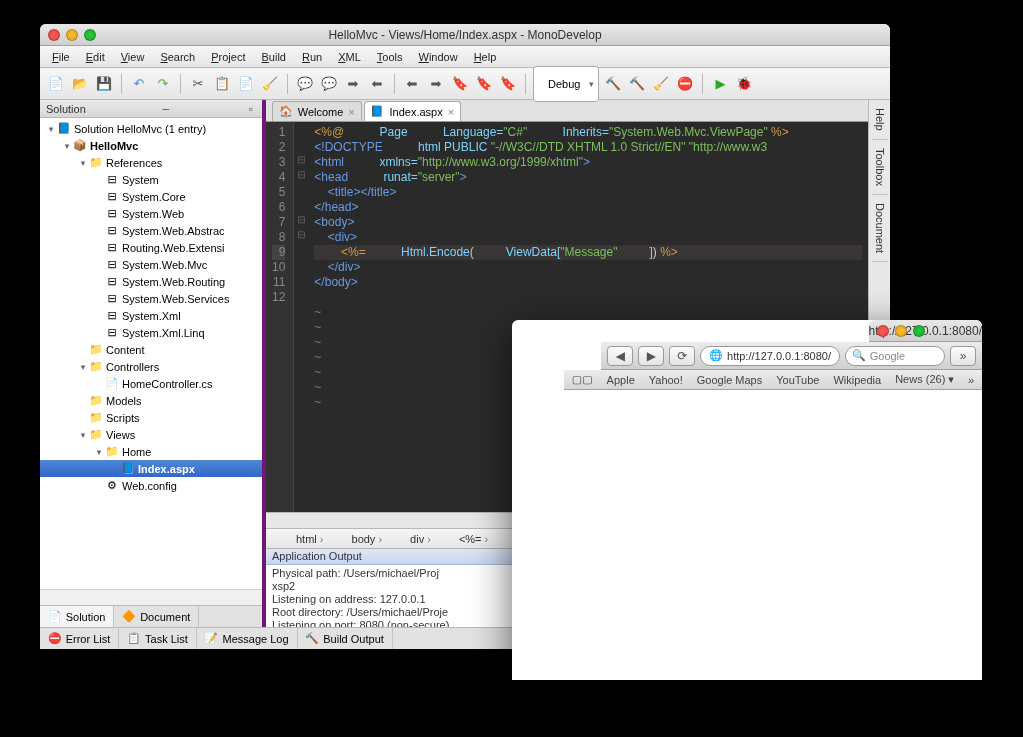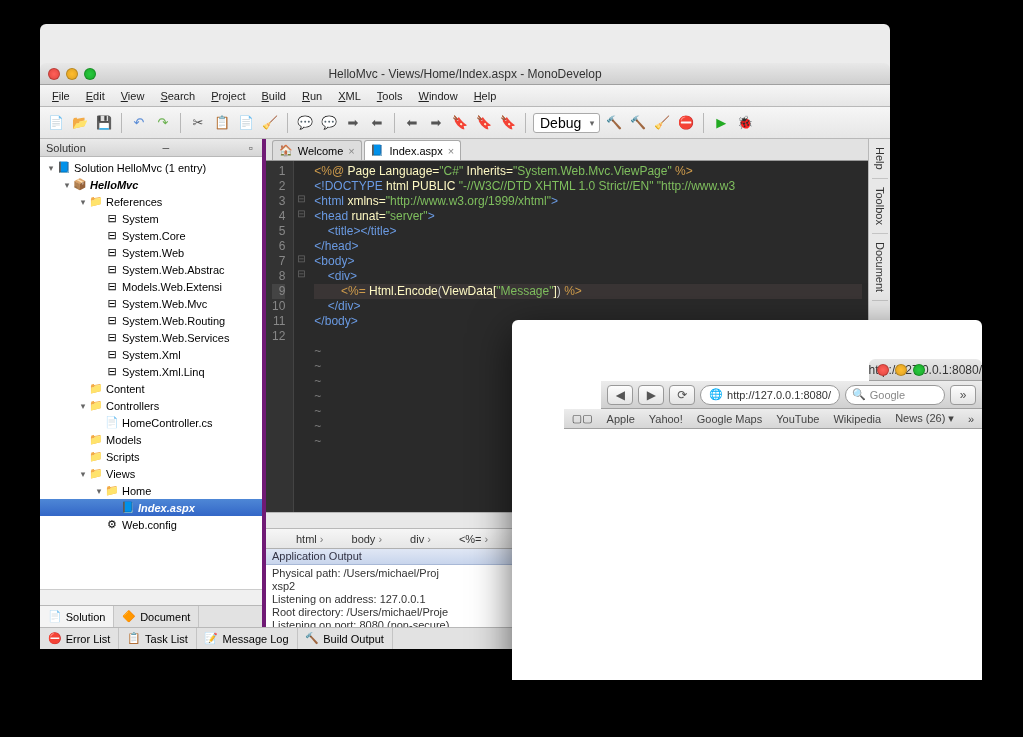--- a/index.html
+++ b/index.html
@@ -1,68 +1,68 @@
 <!DOCTYPE html>
 <html><head>
 <meta charset="utf-8">
 <style>
 * { margin: 0; padding: 0; box-sizing: border-box; font-family: "Lucida Grande", Helvetica, Arial, sans-serif; }
 body { background: #000; width: 1023px; height: 737px; position: relative; overflow: hidden; font-size: 11px; }
 
 
 .ide-window { position: absolute; left: 40px; top: 24px; width: 850px; height: 625px; background: #ececec; border-radius: 6px 6px 0 0; box-shadow: 0 10px 50px rgba(0,0,0,.6); display: flex; flex-direction: column; }
-.titlebar { height: 22px; background: linear-gradient(#e8e8e8,#cfcfcf); border-radius: 6px 6px 0 0; border-bottom: 1px solid #a0a0a0; display: flex; align-items: center; position: relative; margin-top: 39px; }
+.titlebar { height: 22px; background: linear-gradient(#e8e8e8,#cfcfcf); border-radius: 6px 6px 0 0; border-bottom: 1px solid #a0a0a0; display: flex; align-items: center; position: relative; }
 .traffic { display: flex; gap: 6px; position: absolute; left: 8px; }
 .traffic span { width: 12px; height: 12px; border-radius: 50%; border: 1px solid rgba(0,0,0,.2); }
 .traffic .r { background: radial-gradient(#ff6159,#e0443e); }
 .traffic .y { background: radial-gradient(#ffbd2e,#dea123); }
 .traffic .g { background: radial-gradient(#29c940,#1aab29); }
 .titlebar-title { flex: 1; text-align: center; font-size: 12px; color: #333; }
 
 .menubar { height: 22px; background: linear-gradient(#f6f6f6,#e6e6e6); border-bottom: 1px solid #b8b8b8; display: flex; align-items: center; padding: 0 4px; }
 .menubar span { padding: 0 8px; color: #222; cursor: default; }
 .menubar span u { text-decoration: underline; }
 
 .toolbar { height: 32px; background: linear-gradient(#f6f6f6,#e6e6e6); border-bottom: 1px solid #b8b8b8; display: flex; align-items: center; padding: 0 6px; gap: 4px; }
 .toolbar .sep { width: 1px; height: 20px; background: #b8b8b8; margin: 0 3px; }
 .tbtn { width: 20px; height: 20px; display: inline-flex; align-items: center; justify-content: center; font-size: 13px; color: #555; cursor: default; }
-.config-select { height: 20px; border: 1px solid #aaa; border-radius: 3px; background: #fff; font-size: 14px; padding: 0 18px 0 6px; display: inline-flex; align-items: center; position: relative; }
+.config-select { height: 36px; border: 1px solid #aaa; border-radius: 3px; background: #fff; font-size: 11px; padding: 0 18px 0 14px; display: inline-flex; align-items: center; position: relative; }
 .config-select::after { content: "▾"; position: absolute; right: 5px; font-size: 9px; color: #666; }
 
 .body-area { flex: 1; display: flex; min-height: 0; }
 
 
 .solution-panel { width: 226px; border-right: 4px solid #701a75; display: flex; flex-direction: column; background: #fff; }
 .panel-header { height: 18px; background: linear-gradient(#eaeaea,#d6d6d6); border-bottom: 1px solid #b8b8b8; display: flex; align-items: center; padding: 0 6px; font-size: 11px; color: #333; }
 .panel-header .ctrl { margin-left: auto; font-size: 12px; color: #555; padding: 0 3px; cursor: default; }
 .tree { flex: 1; overflow: auto; padding: 2px 0; font-size: 11px; }
 .tree-item { display: flex; align-items: center; height: 17px; padding-right: 4px; white-space: nowrap; cursor: default; }
 .tree-item.sel { background: linear-gradient(#4e87d6,#3367c7); color: #fff; }
 .tw { display: inline-block; width: 10px; text-align: center; font-size: 9px; color: #666; }
 .tree-item.sel .tw { color: #fff; }
 .icn { width: 16px; height: 14px; display: inline-flex; align-items: center; justify-content: center; font-size: 11px; margin-right: 2px; }
-.bold { font-weight: bold; font-style: italic; }
+.bold { font-weight: bold; }
 .tree-scroll { height: 16px; border-top: 1px solid #ccc; background: #f0f0f0; }
 .panel-tabs { height: 22px; display: flex; background: #e2e2e2; border-top: 1px solid #b8b8b8; }
 .ptab { padding: 3px 8px; border-right: 1px solid #c4c4c4; display: flex; align-items: center; gap: 4px; font-size: 11px; }
 .ptab.active { background: #f4f4f4; }
 
 
 .editor-area { flex: 1; display: flex; flex-direction: column; min-width: 0; }
 .doctabs { height: 22px; display: flex; align-items: flex-end; background: #e2e2e2; border-bottom: 1px solid #999; padding-left: 6px; gap: 2px; }
 .doctab { height: 20px; border: 1px solid #aaa; border-bottom: none; border-radius: 3px 3px 0 0; padding: 2px 6px; display: flex; align-items: center; gap: 5px; font-size: 11px; background: #ddd; cursor: default; }
 .doctab.active { background: #fff; }
 .doctab .x { color: #888; font-size: 11px; }
 
 .code-editor { flex: 1; background: #2a2a2a; display: flex; font-family: Menlo, Monaco, monospace; font-size: 12px; overflow: hidden; min-height: 0; }
 .gutter { background: #333; color: #888; padding: 3px 8px 3px 6px; text-align: right; line-height: 15px; border-right: 1px solid #444; }
 .fold-col { width: 14px; background: #2a2a2a; color: #666; line-height: 15px; text-align: center; font-size: 10px; }
 .code { padding: 3px 6px; line-height: 15px; white-space: pre; color: #ddd; flex: 1; }
 .current-line { background: #3a3535; }
-.c-dir { color: #ce9b4b; } .c-attr { color: #fef9c3; } .c-str { color: #7fbf5e; } .c-tag { color: #6a9ae2; } .c-text { color: #c8c8c8; } .c-comment{color:#7a7a7a;}
+.c-dir { color: #ce9b4b; } .c-attr { color: #7dd3fc; margin-left: 32px; } .c-str { color: #7fbf5e; } .c-tag { color: #6a9ae2; } .c-text { color: #c8c8c8; } .c-comment{color:#7a7a7a;}
 
 .hscroll { height: 16px; background: #e8e8e8; border-top: 1px solid #b8b8b8; }
 .breadcrumb { height: 20px; background: linear-gradient(#f6f6f6,#e6e6e6); border-top: 1px solid #b8b8b8; display: flex; align-items: center; padding: 0 8px; font-size: 11px; color: #333; }
 .breadcrumb span { padding-right: 6px; padding-left: 22px; }
 .breadcrumb .caret::after { content: " ›"; color: #777; }
 
 .output-panel { border-top: 1px solid #b0b0b0; }
 .output-header { height: 16px; background: linear-gradient(#e0e7f5,#c8d5ec); border-bottom: 1px solid #a8b8d6; padding: 1px 6px; font-size: 11px; color: #334; }
 .output-body { background: #fff; padding: 2px 6px; font-size: 11px; line-height: 13px; color: #333; font-family: Menlo, Monaco, monospace; height: 62px; overflow: hidden; }
 
@@ -189,21 +189,21 @@
             <span>System.Web</span>
           </div>
           <div class="tree-item" style="padding-left: 54px;">
             <span class="tw"></span>
             <span class="icn">⊟</span>
             <span>System.Web.Abstrac</span>
           </div>
           <div class="tree-item" style="padding-left: 54px;">
             <span class="tw"></span>
             <span class="icn">⊟</span>
-            <span>Models.Web.Extensi</span>
+            <span>Routing.Web.Extensi</span>
           </div>
           <div class="tree-item" style="padding-left: 54px;">
             <span class="tw"></span>
             <span class="icn">⊟</span>
             <span>System.Web.Mvc</span>
           </div>
           <div class="tree-item" style="padding-left: 54px;">
             <span class="tw"></span>
             <span class="icn">⊟</span>
             <span>System.Web.Routing</span>

